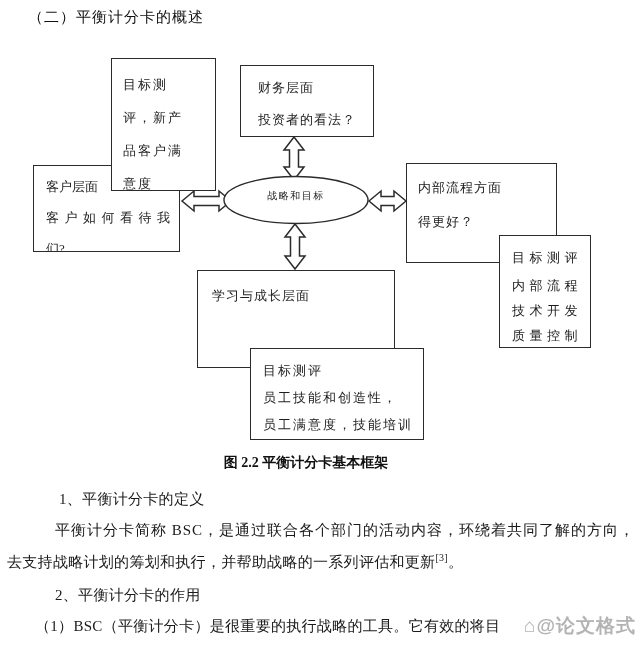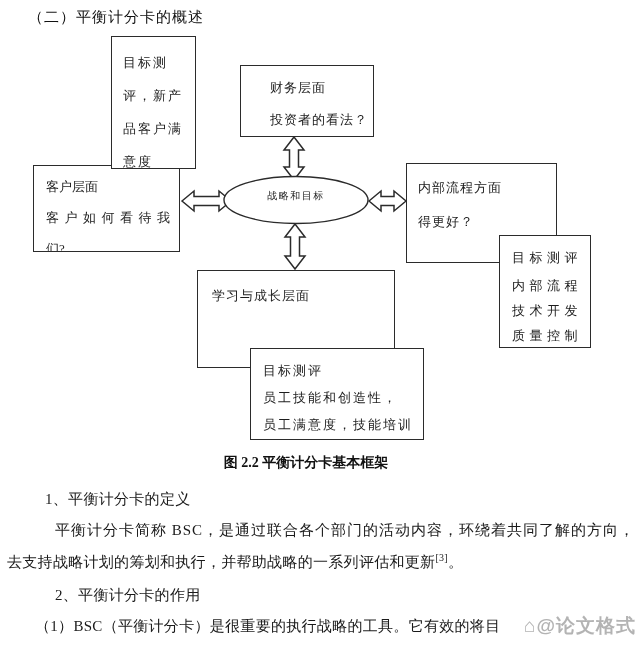--- a/index.html
+++ b/index.html
@@ -11,40 +11,40 @@
   .abs{position:absolute;}
   .heading{
     left:28px;top:8px;font-size:15px;font-weight:normal;letter-spacing:1px;color:#111;
   }
   .box{
     position:absolute;background:#ffffff;border:1.6px solid #2b2b2b;
     box-sizing:border-box;font-size:13px;color:#1d1d1d;z-index:1;overflow:hidden;
   }
   .box div{white-space:nowrap;}
   .z3{z-index:3;}
-  .box-tl{left:111px;top:36px;width:85px;height:133px;padding:9px 0 0 11px;line-height:33px;letter-spacing:2px;}
-  .box-fin{left:240px;top:65px;width:134px;height:72px;padding:6px 0 0 29px;line-height:32px;letter-spacing:1px;}
+  .box-tl{left:111px;top:58px;width:105px;height:133px;padding:9px 0 0 11px;line-height:33px;letter-spacing:2px;}
+  .box-fin{left:240px;top:65px;width:134px;height:72px;padding:6px 0 0 17px;line-height:32px;letter-spacing:1px;}
   .box-cust{left:33px;top:165px;width:147px;height:87px;padding:5px 0 0 12px;line-height:31px;}
   .box-cust .l2{letter-spacing:5.5px;}
   .box-int{left:406px;top:163px;width:151px;height:100px;padding:7px 0 0 11px;line-height:34px;letter-spacing:1px;}
   .box-int .l2{letter-spacing:1.5px;}
   .box-objint{left:499px;top:235px;width:92px;height:113px;padding:9px 0 0 12px;line-height:25px;letter-spacing:4.5px;}
   .box-objint .l1{margin-bottom:3px;}
   .box-learn{left:197px;top:270px;width:198px;height:98px;padding:8px 0 0 14px;line-height:34px;letter-spacing:1px;}
   .box-objlearn{left:250px;top:348px;width:174px;height:92px;padding:8px 0 0 12px;line-height:27px;letter-spacing:2px;}
   .svg-layer{position:absolute;left:0;top:0;z-index:2;}
   .ellipse-label{
     left:232px;top:189px;width:128px;text-align:center;font-size:10px;
     letter-spacing:1.5px;z-index:2;color:#1d1d1d;
   }
   .caption{
     left:0;top:454px;width:612px;text-align:center;font-weight:bold;font-size:14px;color:#111;
   }
   .bodyline{font-size:15px;letter-spacing:0.3px;white-space:nowrap;color:#1a1a1a;}
-  .p-s1{left:45px;top:490px;text-align:right;}
+  .p-s1{left:59px;top:490px;text-align:right;}
   .p-l1{left:55px;top:521px;letter-spacing:1px;}
   .p-l2{left:7px;top:553px;}
   .p-s2{left:55px;top:586px;}
   .p-l3{left:35px;top:617px;}
   sup{font-size:10px;vertical-align:super;line-height:0;}
   .watermark{
     left:524px;top:613px;font-size:19px;font-weight:bold;z-index:5;
     color:rgba(172,172,172,0.92);letter-spacing:1px;white-space:nowrap;
     font-family:"Liberation Sans","DejaVu Sans",sans-serif;
   }

